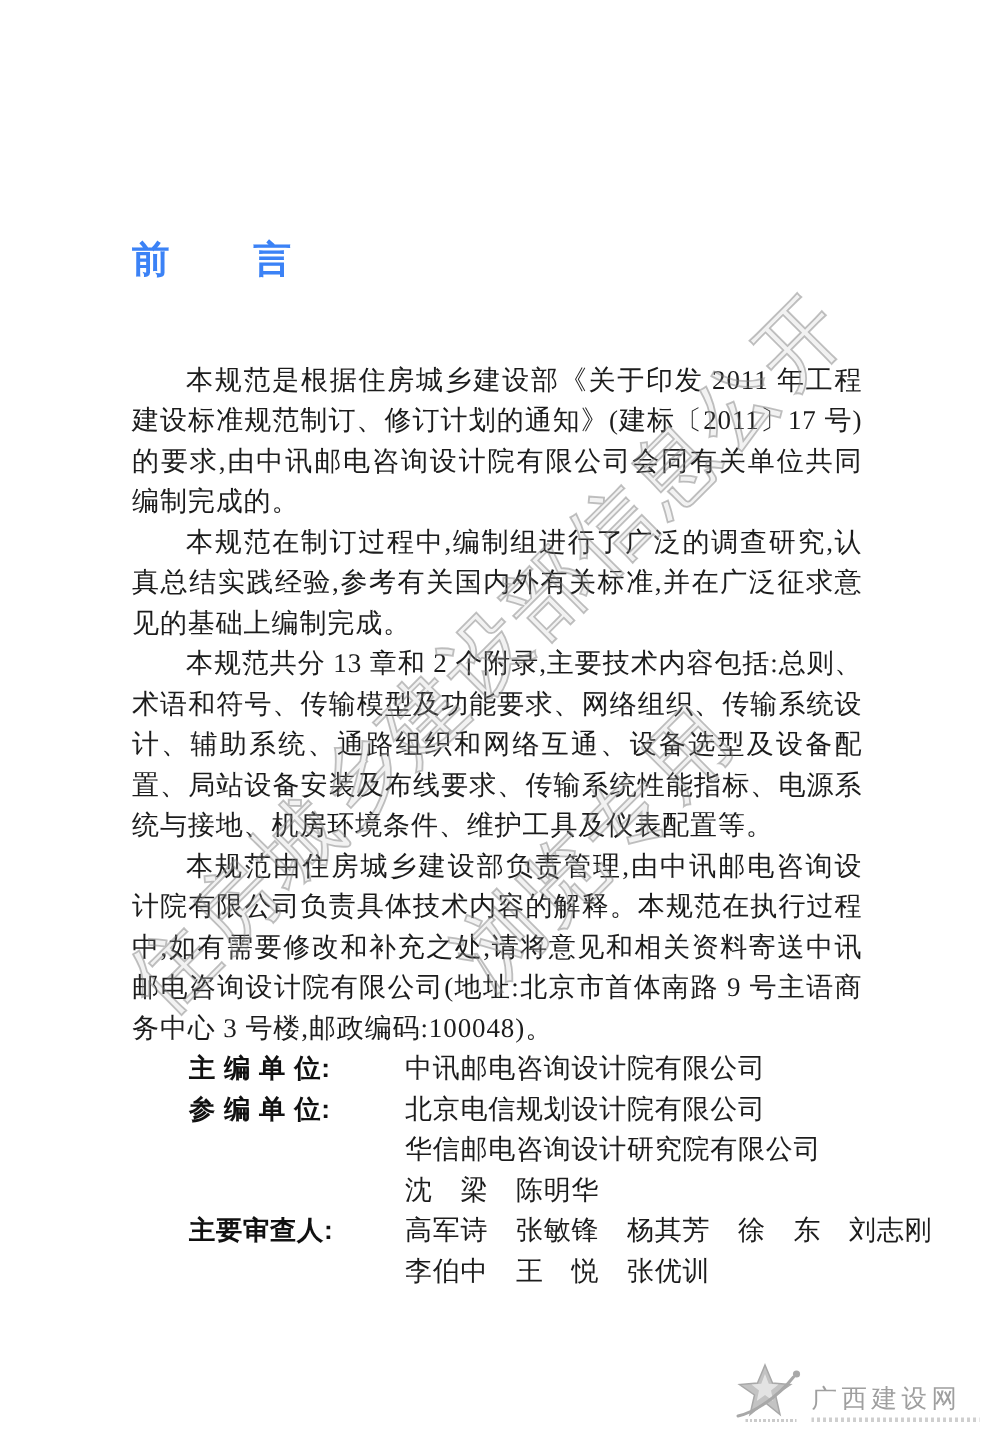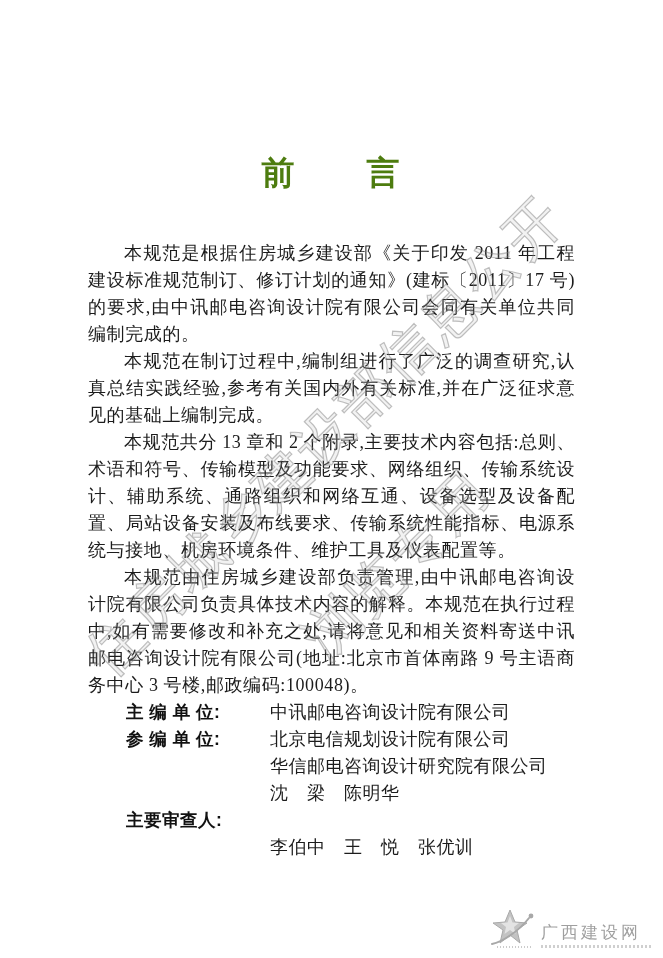--- a/index.html
+++ b/index.html
@@ -12,25 +12,25 @@
     color: #1c1c1c;
   }
   .content {
     position: absolute;
     left: 88px; top: 158px;
     width: 487px;
   }
   .page-title {
     font-family: "Liberation Sans", "DejaVu Sans", sans-serif;
     font-weight: 700;
-    font-size: 33px;
+    font-size: 25px;
     line-height: 30px;
-    text-align: center;
+    text-align: left;
     letter-spacing: 2px;
-    color: #4d7c0f;
+    color: #3b82f6;
     margin: 0 0 52px 0;
   }
   .body-text p {
     margin: 0;
     font-size: 18px;
     line-height: 27px;
     letter-spacing: 0.6px;
     text-align: justify;
     text-indent: 2em;
     color: #1c1c1c;
@@ -130,20 +130,21 @@
     <div class="credit-row">
       <span class="credit-label"></span>
       <span class="credit-text">华信邮电咨询设计研究院有限公司</span>
     </div>
     <div class="credit-row">
       <span class="credit-label"></span>
       <span class="credit-text">沈　梁　陈明华</span>
     </div>
     <div class="credit-row">
       <span class="credit-label">主要审查人:</span>
+      <span class="credit-text">高军诗　张敏锋　杨其芳　徐　东　刘志刚</span>
     </div>
     <div class="credit-row">
       <span class="credit-label"></span>
       <span class="credit-text">李伯中　王　悦　张优训</span>
     </div>
   </div>
 </div>
 
 <div class="wm wm-line1">住房城乡建设部信息公开</div>
 <div class="wm wm-line2">浏览专用</div>

